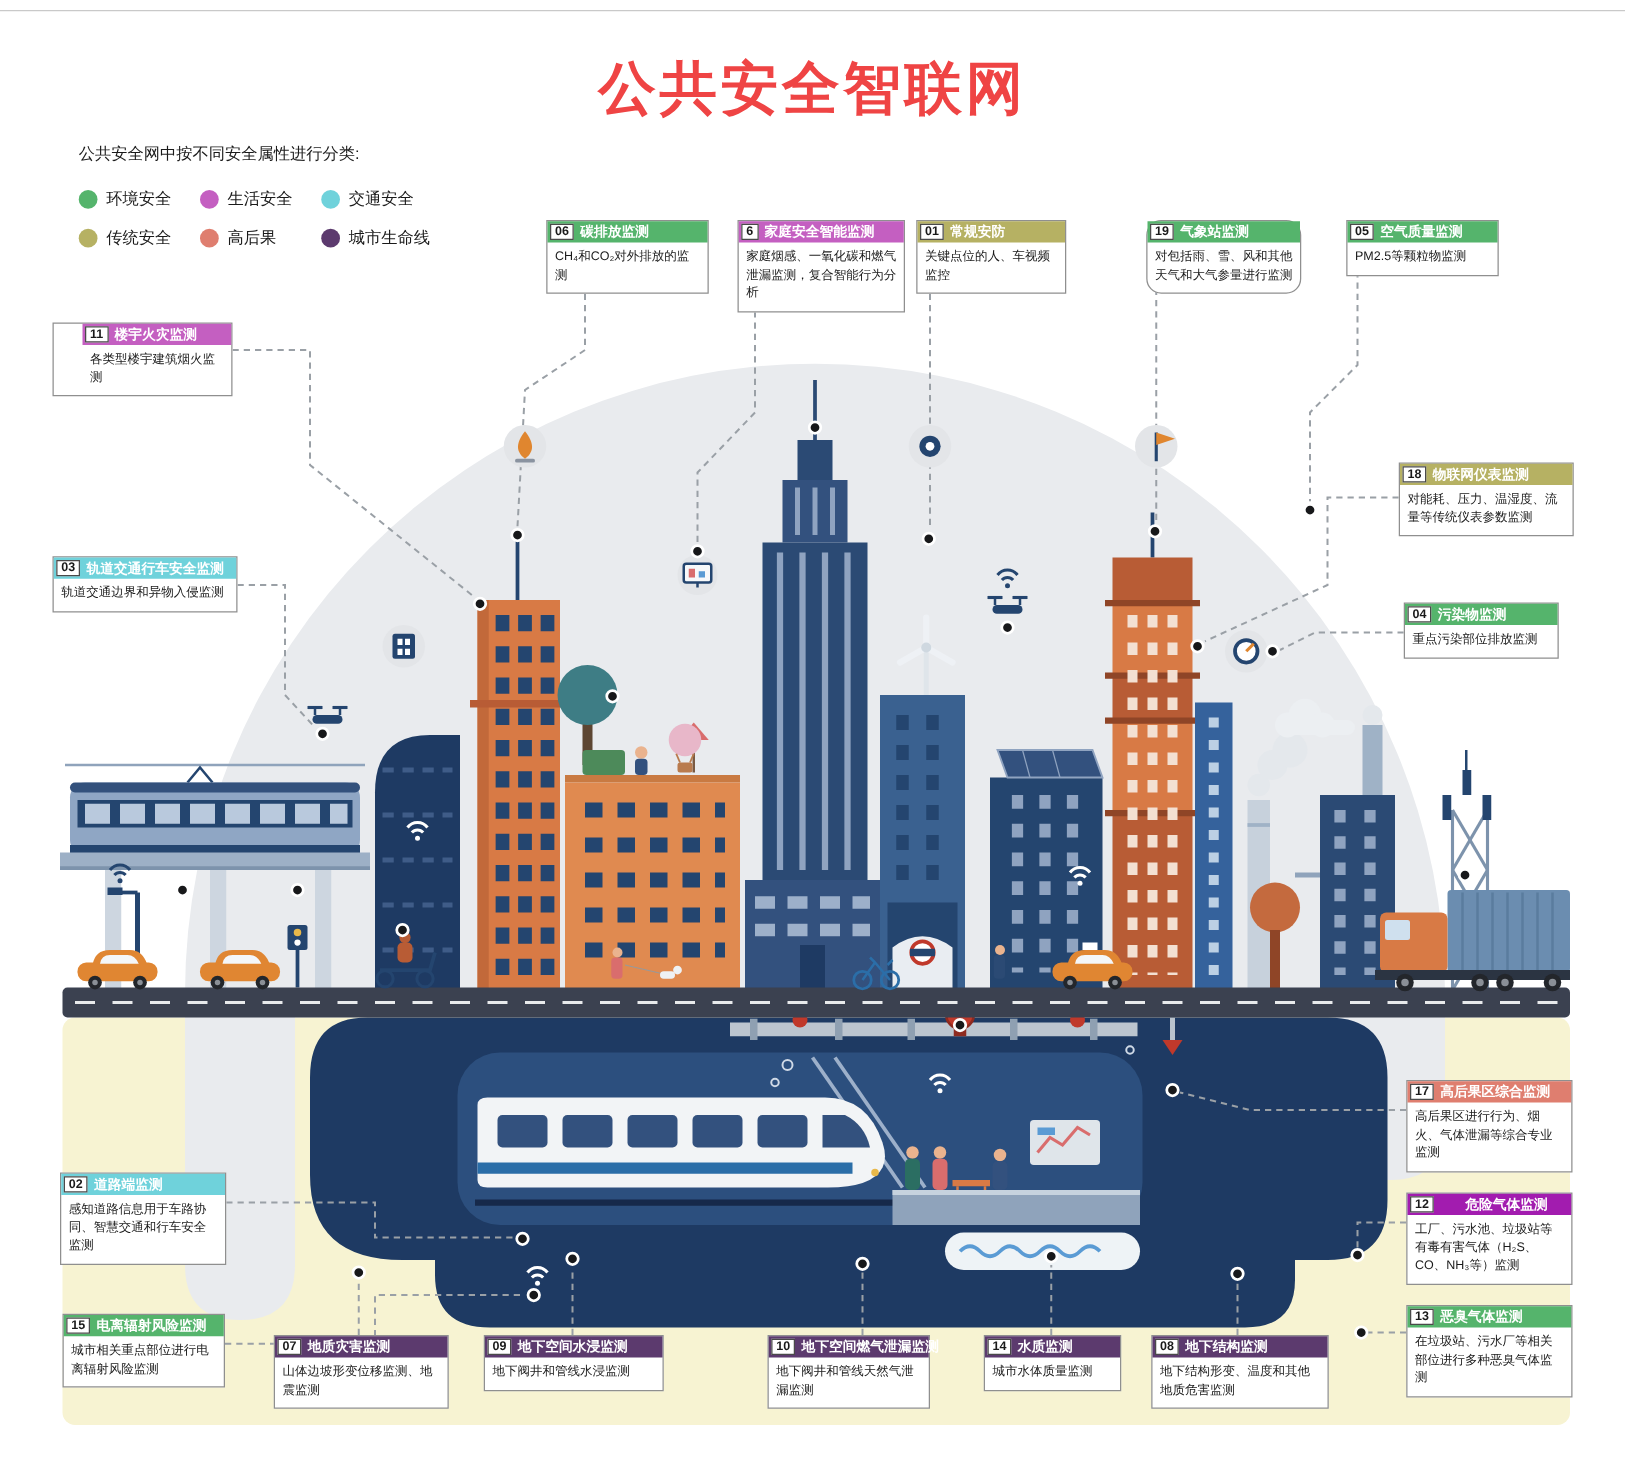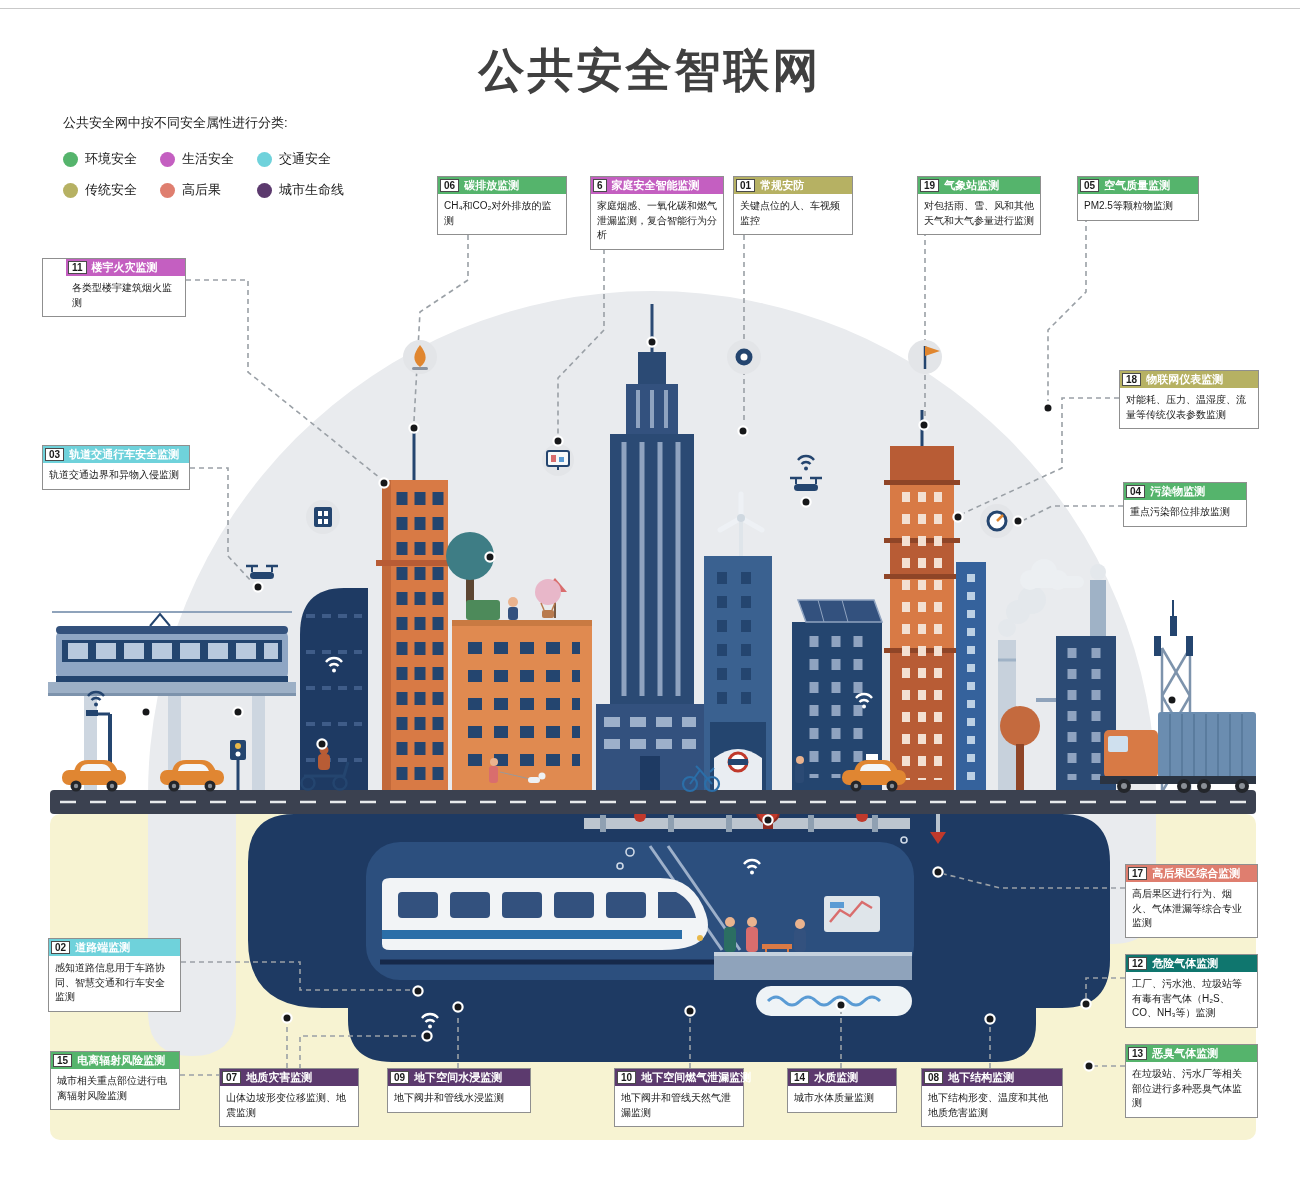--- a/index.html
+++ b/index.html
@@ -1,21 +1,21 @@
 <!DOCTYPE html>
 <html><head>
 <meta charset="utf-8">
 <style>
   * { margin:0; padding:0; box-sizing:border-box; }
   html,body { width:1300px; height:1187px; background:#ffffff; overflow:hidden;
     font-family:"Liberation Sans","DejaVu Sans",sans-serif; }
   .stage { position:absolute; left:0; top:0; width:1300px; height:1187px; }
   .top-rule { position:absolute; left:0; top:8px; width:1300px; height:1px; background:#c9c9c9; }
   .title { position:absolute; left:0; top:40px; width:1300px; text-align:center;
-    font-size:46px; font-weight:800; color:#404040; letter-spacing:3px; z-index:5; }
+    font-size:46px; font-weight:800; color:#ef4444; letter-spacing:3px; z-index:5; }
   .legend { position:absolute; left:63px; top:114px; z-index:5; }
   .legend-intro { font-size:13px; color:#1a1a1a; margin-bottom:18px; }
   .legend-grid { display:grid; grid-template-columns:97px 97px 120px; row-gap:13px; }
   .legend-item { display:flex; align-items:center; gap:7px; font-size:13px; color:#1a1a1a; }
   .legend-dot { width:15px; height:15px; border-radius:50%; flex:0 0 auto; }
   .city, .connectors { position:absolute; left:0; top:0; width:1300px; height:1187px; }
   .city { z-index:1; } .connectors { z-index:2; pointer-events:none; }
   .callout { position:absolute; background:#fff; border:1px solid #8f8f8f; z-index:4; }
   .co-head { display:flex; align-items:center; height:17px; color:#fff; font-size:11px;
     font-weight:bold; white-space:nowrap; padding-right:4px; }
@@ -545,21 +545,21 @@
   </div>
 
   <div class="callout" style="left:733px; top:176px; width:120px;">
     <div class="co-head" style="background-color: rgb(182, 177, 99);">
       <span class="co-num">01</span>
       <span class="co-title">常规安防</span>
     </div>
     <div class="co-desc">关键点位的人、车视频监控</div>
   </div>
 
-  <div class="callout" style="left:917px; top:176px; width:124px;">
+  <div class="callout" style="left:917px; top:176px; width:124px;border-radius:12px;">
     <div class="co-head" style="background-color: rgb(85, 180, 108);">
       <span class="co-num">19</span>
       <span class="co-title">气象站监测</span>
     </div>
     <div class="co-desc">对包括雨、雪、风和其他天气和大气参量进行监测</div>
   </div>
 
   <div class="callout" style="left:1077px; top:176px; width:122px;">
     <div class="co-head" style="background-color: rgb(85, 180, 108);">
       <span class="co-num">05</span>
@@ -602,21 +602,21 @@
 
   <div class="callout" style="left:1125px; top:864px; width:133px;">
     <div class="co-head" style="background-color: rgb(223, 126, 111);">
       <span class="co-num">17</span>
       <span class="co-title">高后果区综合监测</span>
     </div>
     <div class="co-desc">高后果区进行行为、烟火、气体泄漏等综合专业监测</div>
   </div>
 
   <div class="callout" style="left:1125px; top:954px; width:133px;">
-    <div class="co-head" style="background-color: #0f766e;">
+    <div class="co-head" style="background-color: #a21caf; gap: 20px;">
       <span class="co-num">12</span>
       <span class="co-title">危险气体监测</span>
     </div>
     <div class="co-desc">工厂、污水池、垃圾站等有毒有害气体（H₂S、CO、NH₃等）监测</div>
   </div>
 
   <div class="callout" style="left:1125px; top:1044px; width:133px;">
     <div class="co-head" style="background-color: rgb(85, 180, 108);">
       <span class="co-num">13</span>
       <span class="co-title">恶臭气体监测</span>

